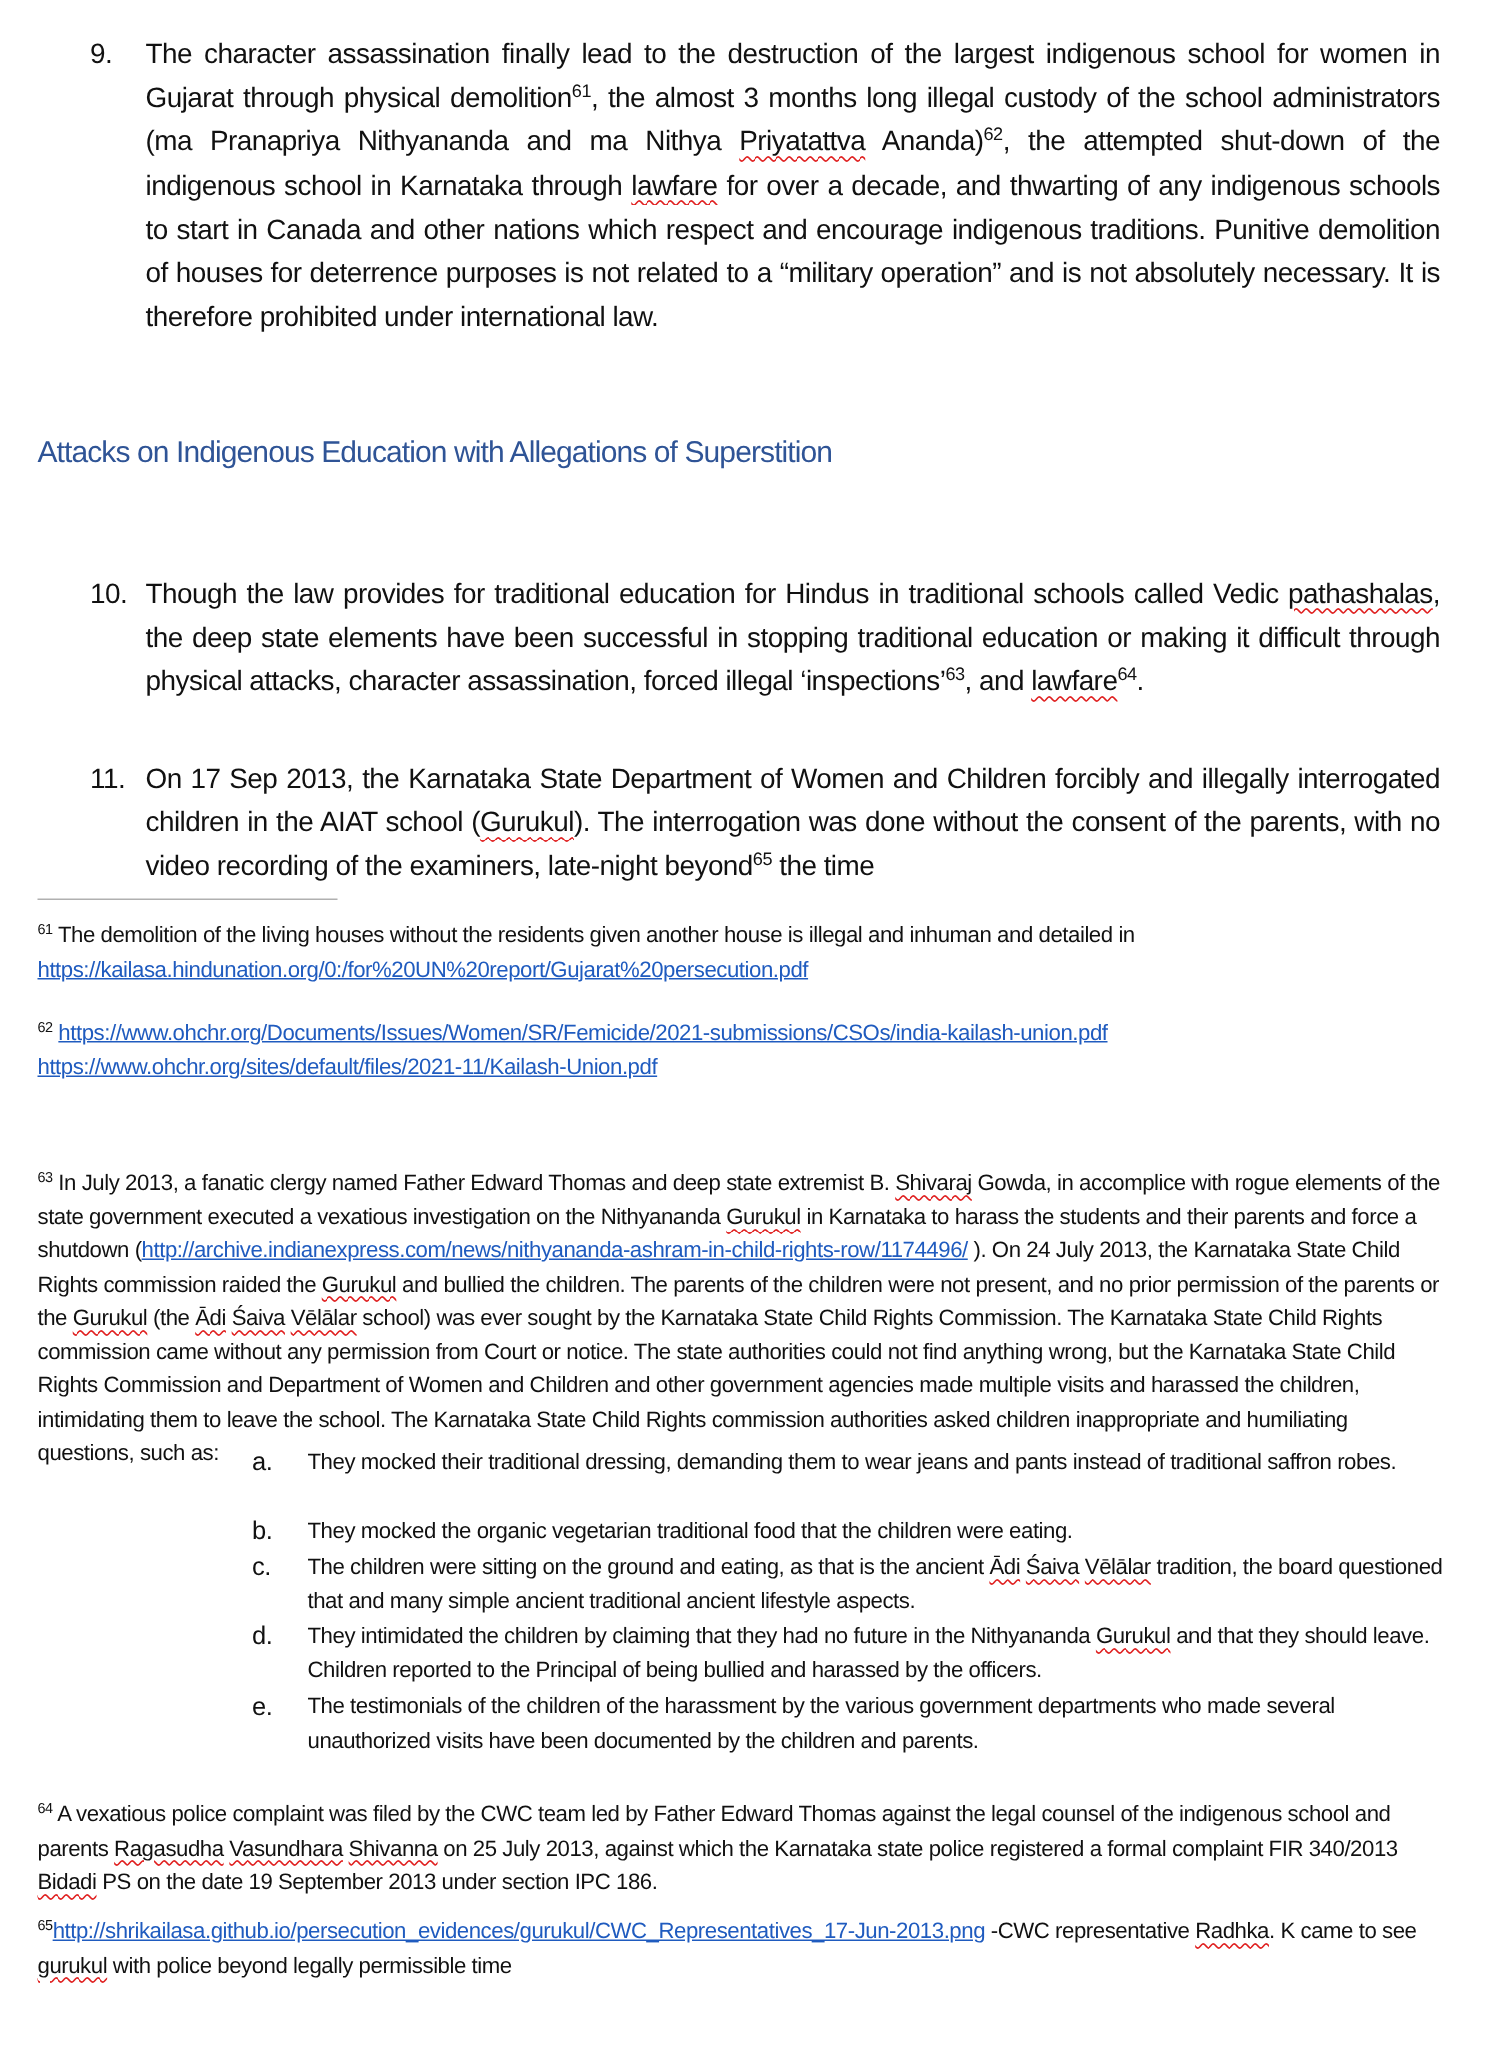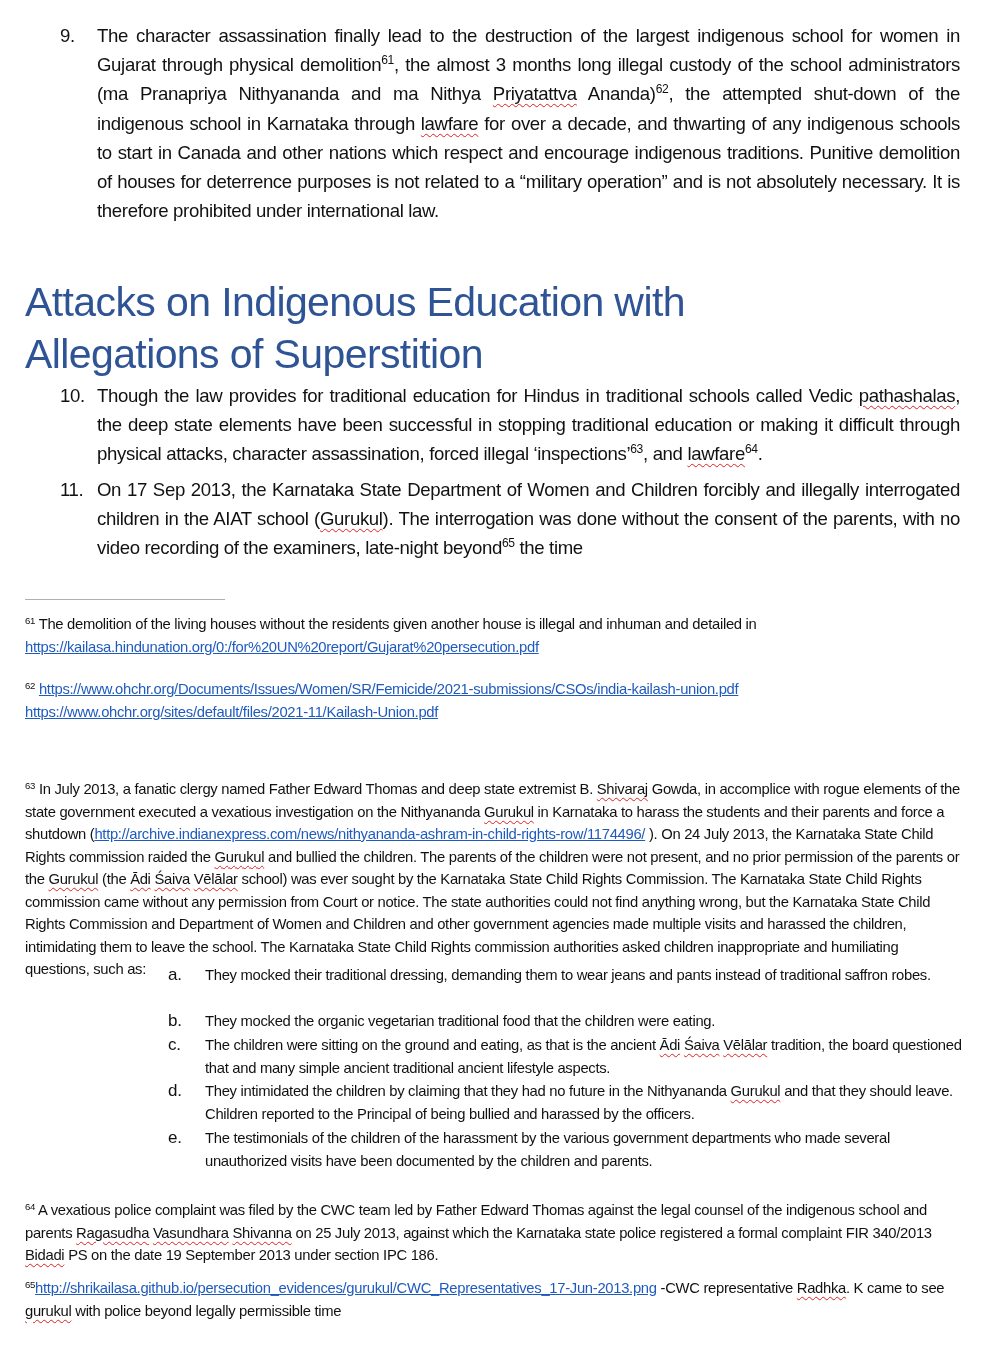--- a/index.html
+++ b/index.html
@@ -1,21 +1,21 @@
 <!DOCTYPE html>
 <html><head>
 <meta charset="utf-8">
 <style>
   html, body { margin: 0; padding: 0; background: #ffffff; }
   body { width: 1000px; height: 1364px; position: relative; overflow: hidden; color: #111; font-family: "Liberation Sans", sans-serif; }
   .page { position: absolute; left: 0; top: 0; width: 1000px; }
   .para { position: absolute; left: 60px; width: 900px; font-size: 18.6px; line-height: 29.2px; text-align: justify; letter-spacing: -0.35px; }
   .para .num { position: absolute; left: 0; top: 0; }
   .para .body { margin-left: 37px; display: block; }
-  .heading { position: absolute; left: 25px; width: 820px; color: #2f5496; font-size: 41px; line-height: 52px; letter-spacing: -0.6px; }
+  .heading { position: absolute; left: 25px; width: 820px; color: #2f5496; font-size: 20px; line-height: 52px; letter-spacing: -0.6px; }
   .sep { position: absolute; left: 25px; top: 599px; width: 200px; height: 1px; background: #b0b0b0; }
   .fn { position: absolute; left: 25px; width: 935px; font-size: 14.8px; line-height: 22.5px; letter-spacing: -0.3px; }
   .fn sup, .para sup { font-size: 0.65em; vertical-align: 0.55em; line-height: 0; }
   a.link { color: #1f5bbf; text-decoration: underline; margin-top: 12px; }
   .sp { text-decoration: underline wavy #e02020; text-decoration-thickness: 1px; text-underline-offset: 3px; margin-top: 28px; }
   .sub { position: absolute; left: 168px; width: 800px; font-size: 14.8px; line-height: 22.5px; letter-spacing: -0.3px; }
   .sub .lt { position: absolute; left: 0; top: 0; font-size: 17px; }
   .sub .body { display: block; margin-left: 37px; }
 </style>
 </head>
@@ -28,21 +28,21 @@
     <span class="body">The character assassination finally lead to the destruction of the largest indigenous school for women in Gujarat through physical demolition<sup>61</sup>, the almost 3 months long illegal custody of the school administrators (ma Pranapriya Nithyananda and ma Nithya <span class="sp">Priyatattva</span> Ananda)<sup>62</sup>, the attempted shut-down of the indigenous school in Karnataka through <span class="sp">lawfare</span> for over a decade, and thwarting of any indigenous schools to start in Canada and other nations which respect and encourage indigenous traditions. Punitive demolition of houses for deterrence purposes is not related to a “military operation” and is not absolutely necessary. It is therefore prohibited under international law.</span>
   </div>
 
   <div class="heading" style="top:276px;">Attacks on Indigenous Education with Allegations of Superstition</div>
 
   <div class="para" style="top:381px;">
     <span class="num">10.</span>
     <span class="body">Though the law provides for traditional education for Hindus in traditional schools called Vedic <span class="sp">pathashalas</span>, the deep state elements have been successful in stopping traditional education or making it difficult through physical attacks, character assassination, forced illegal ‘inspections’<sup>63</sup>, and <span class="sp">lawfare</span><sup>64</sup>.</span>
   </div>
 
-  <div class="para" style="top:475px;">
+  <div class="para" style="top:504px;">
     <span class="num">11.</span>
     <span class="body">On 17 Sep 2013, the Karnataka State Department of Women and Children forcibly and illegally interrogated children in the AIAT school (<span class="sp">Gurukul</span>). The interrogation was done without the consent of the parents, with no video recording of the examiners, late-night beyond<sup>65</sup> the time</span>
   </div>
 
   <div class="sep"></div>
 
   <div class="fn" style="top:613px;">
     <sup>61</sup><span> The demolition of the living houses without the residents given another house is illegal and inhuman and detailed in <a class="link">https://kailasa.hindunation.org/0:/for%20UN%20report/Gujarat%20persecution.pdf</a></span>
   </div>
 

